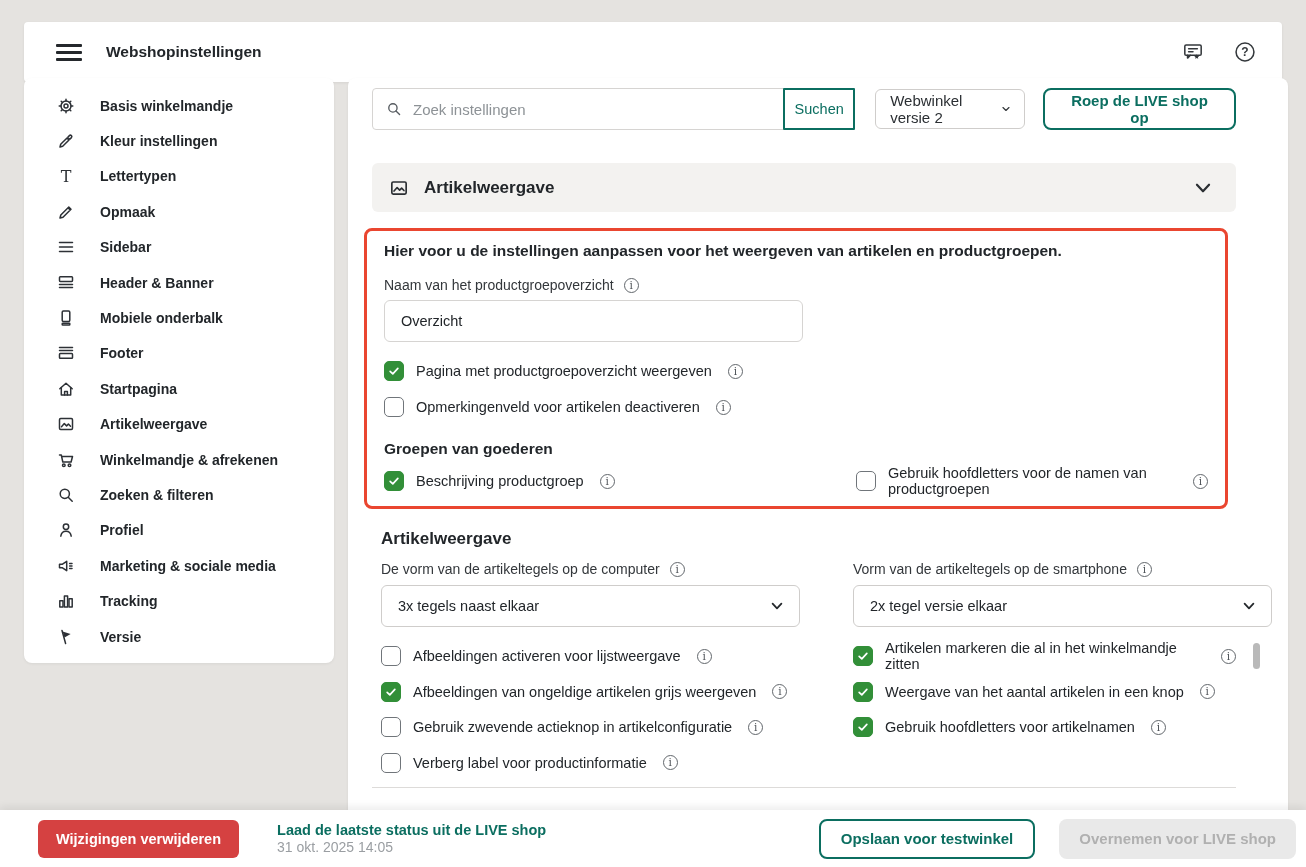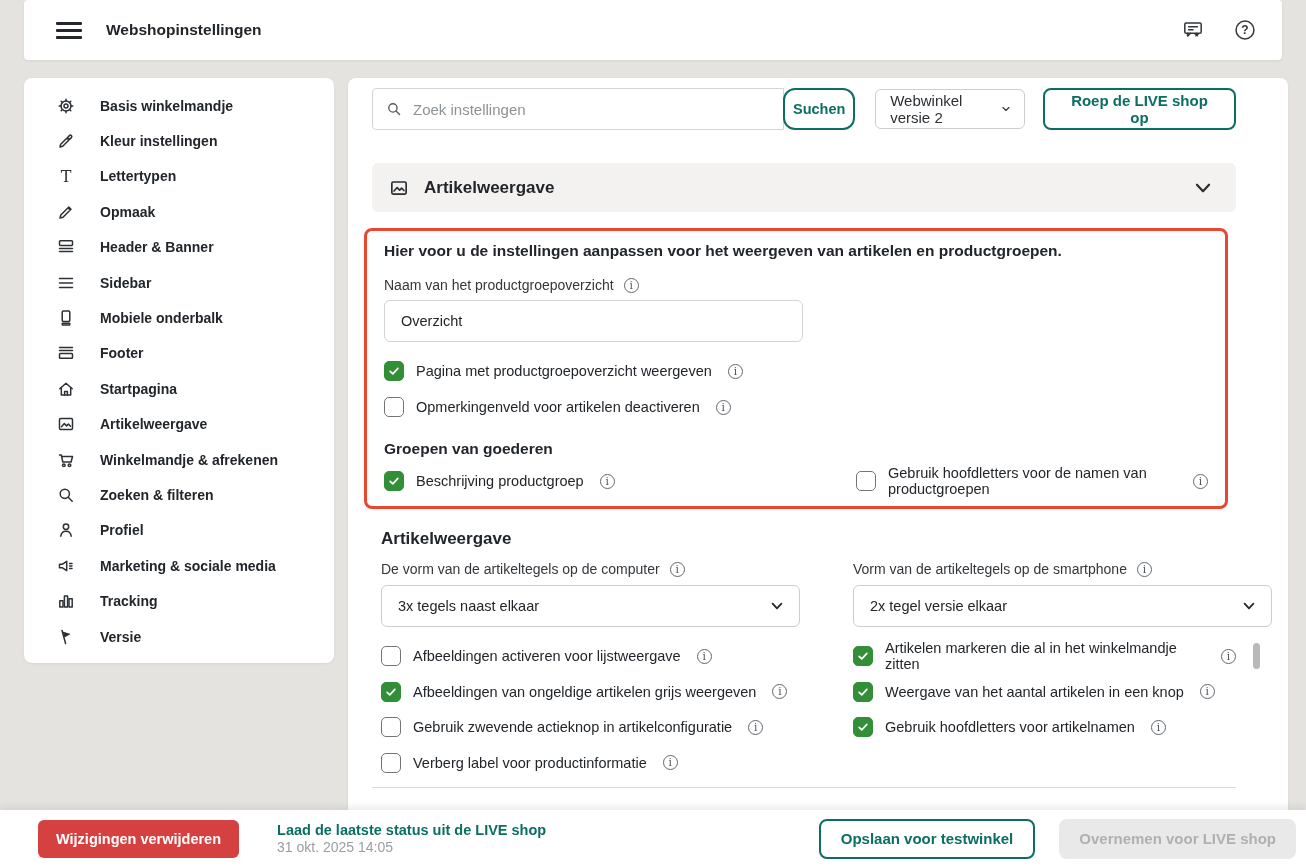--- a/index.html
+++ b/index.html
@@ -7,21 +7,21 @@
   body {
     font-family:"Liberation Sans","DejaVu Sans",sans-serif;
     background:#e5e3e0; color:#22262a; position:relative; overflow:hidden;
   }
   svg { display:block; }
   .ic { width:20px; height:20px; fill:none; stroke:currentColor; stroke-width:1.5;
         stroke-linecap:round; stroke-linejoin:round; }
 
   
   .topbar {
-    position:absolute; left:24px; top:0; width:1258px; height:60px;
+    position:absolute; left:24px; top:22px; width:1258px; height:60px;
     background:#fff; border-radius:4px; box-shadow:0 1px 3px rgba(0,0,0,.07);
     display:flex; align-items:center; padding:0 25px 0 32px;
   }
   .hamburger { background:none; border:none; cursor:pointer; width:26px; display:flex;
     flex-direction:column; gap:4px; }
   .hamburger span { display:block; height:3px; background:#24282c; border-radius:1px; }
   .app-title { font-weight:700; font-size:15.5px; margin-left:24px; }
   .topbar-right { margin-left:auto; display:flex; align-items:center; gap:28px; color:#34383c; }
   .topbar-right .ic { width:24px; height:24px; stroke-width:1.4; cursor:pointer; }
 
@@ -42,22 +42,22 @@
     background:#fff; border-radius:8px; box-shadow:0 1px 3px rgba(0,0,0,.06);
     padding:10px 52px 0 24px; overflow:hidden;
   }
   .toolbar { display:flex; align-items:center; height:42px; }
   .search-wrap { display:flex; width:516px; height:42px; }
   .search-field { flex:1; display:flex; align-items:center; border:1px solid #d6d4d2;
     border-radius:4px 0 0 4px; padding:0 12px; gap:10px; color:#565b60; background:#fff; }
   .search-field input { border:none; outline:none; flex:1; font-size:15px;
     font-family:inherit; color:#22262a; background:transparent; }
   .search-field input::placeholder { color:#8d9296; }
-  .btn-suchen { width:72px; border:2px solid #0b6e60; border-radius:12px; margin-left:-1px;
-    background:#fff; color:#0b6e60; font-weight:700; font-size:14.5px; cursor:pointer;
+  .btn-suchen { width:72px; border:2px solid #0b6e60; border-radius:1px; margin-left:-1px;
+    background:#fff; color:#0b6e60; font-weight:400; font-size:14.5px; cursor:pointer;
     font-family:inherit; }
   .version-select { margin-left:20px; width:158px; height:40px; border:1px solid #cfcdcb;
     border-radius:6px; display:flex; align-items:center; padding:0 12px 0 14px;
     font-size:15px; color:#2b2f33; cursor:pointer; background:#fff; }
   .version-select .chev { margin-left:auto; width:14px; height:14px; stroke-width:2; color:#33373b; }
   .btn-live { margin-left:18px; height:42px; padding:0 20px; border:2px solid #0b6e60;
     border-radius:8px; background:#fff; color:#0b6e60; font-weight:700; font-size:15px;
     cursor:pointer; font-family:inherit; }
 
   .section-header { margin-top:33px; height:49px; background:#f3f2f0; border-radius:6px;
@@ -185,33 +185,33 @@
     <span class="side-icon">
         <svg class="ic" viewBox="0 0 20 20">
           <path d="M4 16l.8-3 8-8 2.2 2.2-8 8zM12 5.8l2.2 2.2"></path>
         </svg>
       </span>
     <span class="side-label">Opmaak</span>
   </div>
   <div class="side-item">
     <span class="side-icon">
         <svg class="ic" viewBox="0 0 20 20">
+          <path d="M3.5 5.5h13M3.5 10h13M3.5 14.5h13"></path>
+        </svg>
+      </span>
+    <span class="side-label">Sidebar</span>
+  </div>
+  <div class="side-item">
+    <span class="side-icon">
+        <svg class="ic" viewBox="0 0 20 20">
           <rect x="3.5" y="3.8" width="13" height="4.6" rx="0.8"></rect>
           <path d="M3.5 11.4h13M3.5 14.6h13"></path>
         </svg>
       </span>
     <span class="side-label">Header &amp; Banner</span>
-  </div>
-  <div class="side-item">
-    <span class="side-icon">
-        <svg class="ic" viewBox="0 0 20 20">
-          <path d="M3.5 5.5h13M3.5 10h13M3.5 14.5h13"></path>
-        </svg>
-      </span>
-    <span class="side-label">Sidebar</span>
   </div>
   <div class="side-item">
     <span class="side-icon">
         <svg class="ic" viewBox="0 0 20 20">
           <rect x="6.2" y="3" width="7.6" height="10.5" rx="1.2"></rect>
           <rect x="6.2" y="15.2" width="7.6" height="1.8" rx="0.5"></rect>
         </svg>
       </span>
     <span class="side-label">Mobiele onderbalk</span>
   </div>

